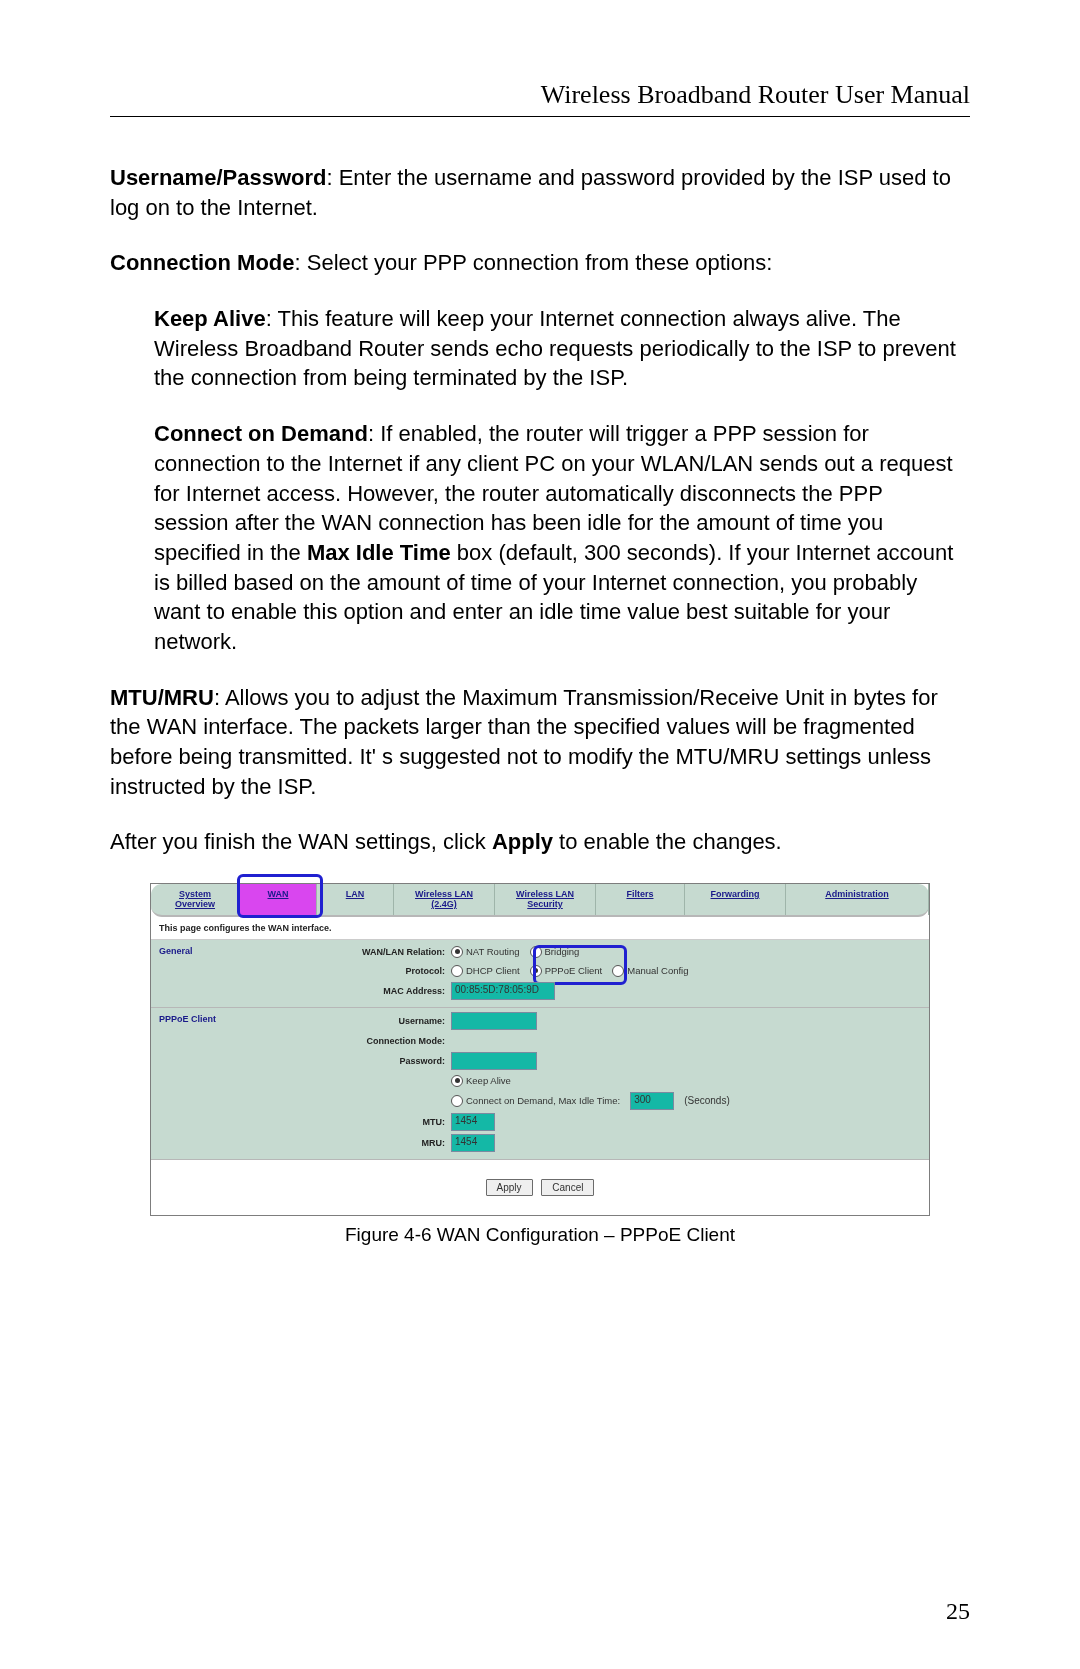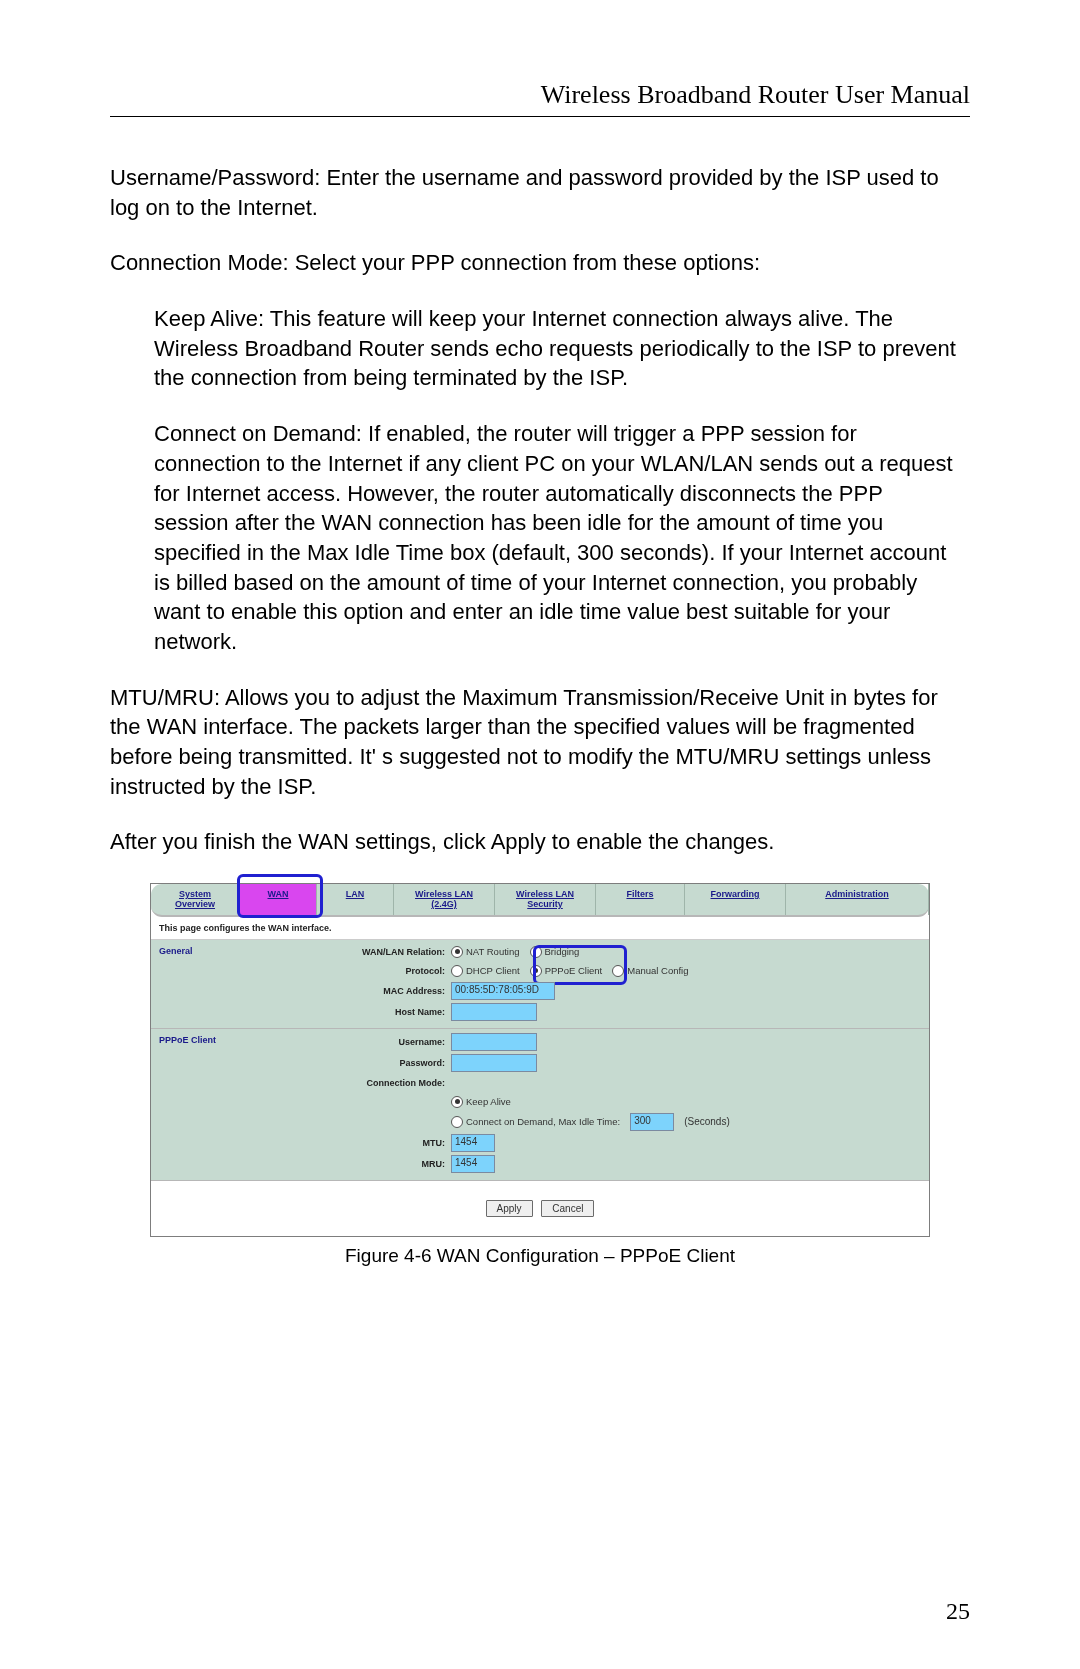--- a/index.html
+++ b/index.html
@@ -21,21 +21,21 @@
     padding-bottom: 6px;
     border-bottom: 1.5px solid #000;
     margin-bottom: 46px;
   }
   .body-text {
     font-size: 22px;
     line-height: 1.35;
   }
   p { margin: 0 0 26px 0; }
   .indent { margin-left: 44px; margin-right: 8px; }
-  b { font-weight: normal; text-align: right; }
+  b { font-weight: bold; text-align: right; }
 
   
   .shot-wrap { margin: 16px auto 6px auto; width: 780px; }
   .shot {
     border: 1px solid #7d7d7d;
     font-size: 10px;
     font-family: Tahoma, Arial, sans-serif;
     color: #333;
     background: #fff;
     width: 778px;
@@ -114,21 +114,21 @@
     display: inline-flex;
     gap: 3px;
     font-size: 9.5px;
   }
   .radio-dot {
     width: 10px; height: 10px; border: 1px solid #555; border-radius: 50%; background:#fff; display:inline-flex; align-items:center; justify-content:center;
   }
   .radio-dot.on::after { content:""; width:5px; height:5px; background:#333; border-radius:50%; display:block; }
   .txtin {
     border: 1px solid #7b8aa0;
-    background: #7dd3fc;
+    background: #14b8a6;
     height: 14px;
     padding: 1px 3px;
     font-size: 10px;
     width: 78px;
   }
   .txtin.mid { width: 36px; }
   .btnrow { text-align: center; padding: 19px 0; }
   .btn {
     display: inline-block;
     border: 1px solid #6b6b6b;
@@ -237,47 +237,41 @@
 
               <div class="hlbox" style="left:82px; top:-20px; width:88px; height:34px;"></div>
             </div>
           </div>
           <div class="form-row">
             <div class="form-label">MAC Address:</div>
             <div class="form-ctrl">
               <span class="txtin" style="width:96px">00:85:5D:78:05:9D</span>
             </div>
           </div>
-          <div class="form-row">
-            <div class="form-label">Host Name:</div>
-            <div class="form-ctrl">
-              <span class="txtin"></span>
-            </div>
-          </div>
         </div>
       </div>
 
       <div class="section-wrap" style="border-bottom:1px solid #b7b7b7;">
         <div class="section-left">PPPoE Client</div>
         <div class="section-form">
           <div class="form-row">
             <div class="form-label">Username:</div>
             <div class="form-ctrl">
                 <span class="txtin"></span>
               </div>
           </div>
           <div class="form-row">
+            <div class="form-label">Connection Mode:</div>
+            <div class="form-ctrl"></div>
+          </div>
+          <div class="form-row">
             <div class="form-label">Password:</div>
             <div class="form-ctrl">
                 <span class="txtin"></span>
               </div>
-          </div>
-          <div class="form-row">
-            <div class="form-label">Connection Mode:</div>
-            <div class="form-ctrl"></div>
           </div>
           <div class="form-row">
             <div class="form-label"></div>
             <div class="form-ctrl">
               <span class="radio">
                   <span class="radio-dot on"></span>
                   <span>Keep Alive</span>
                 </span>
             </div>
           </div>

